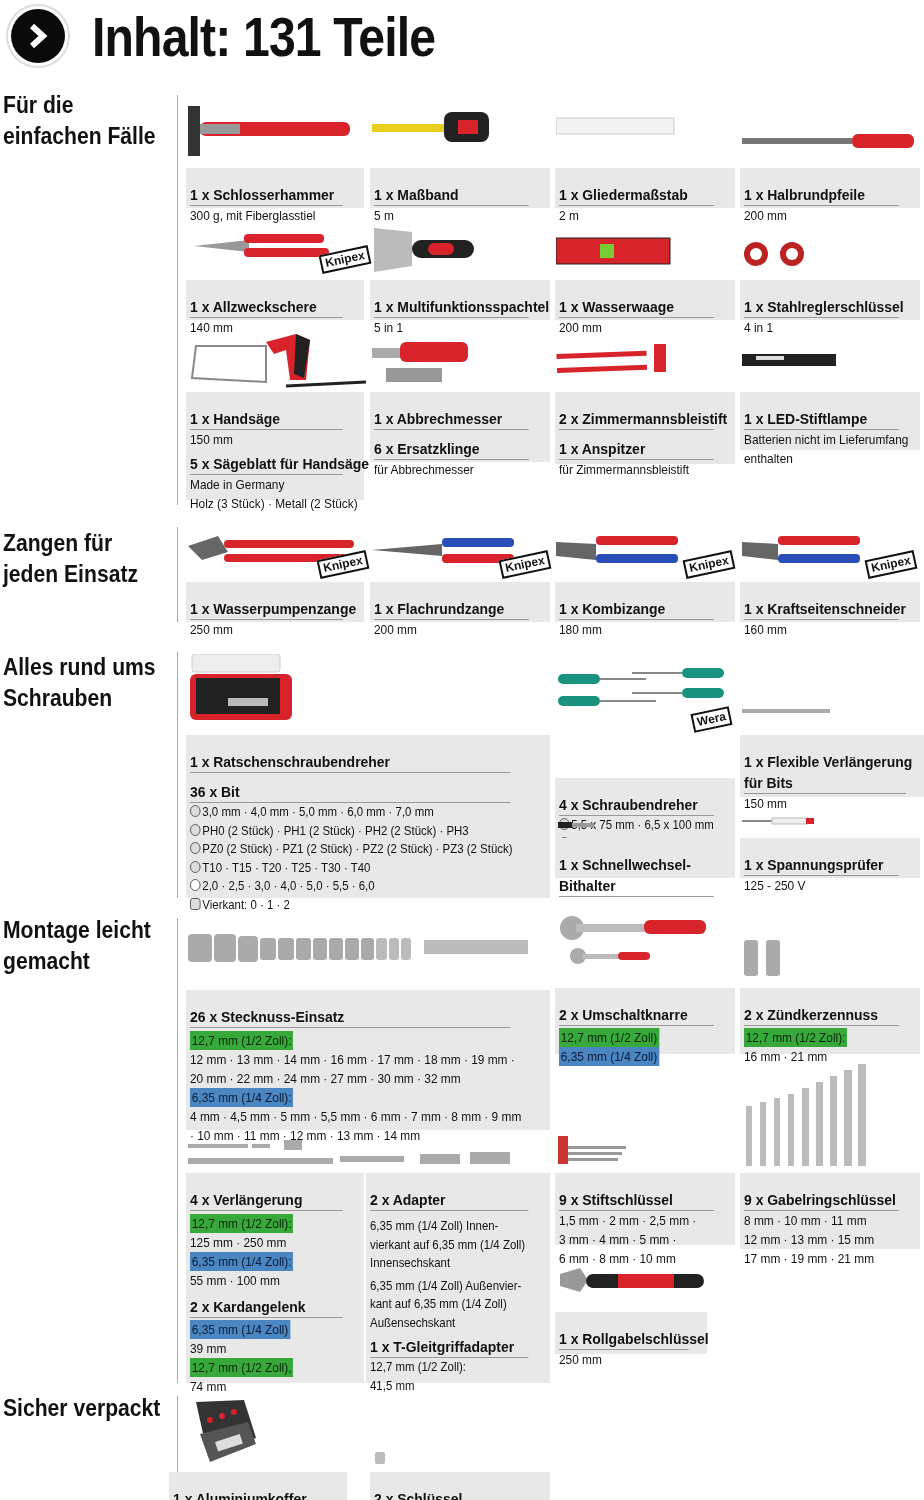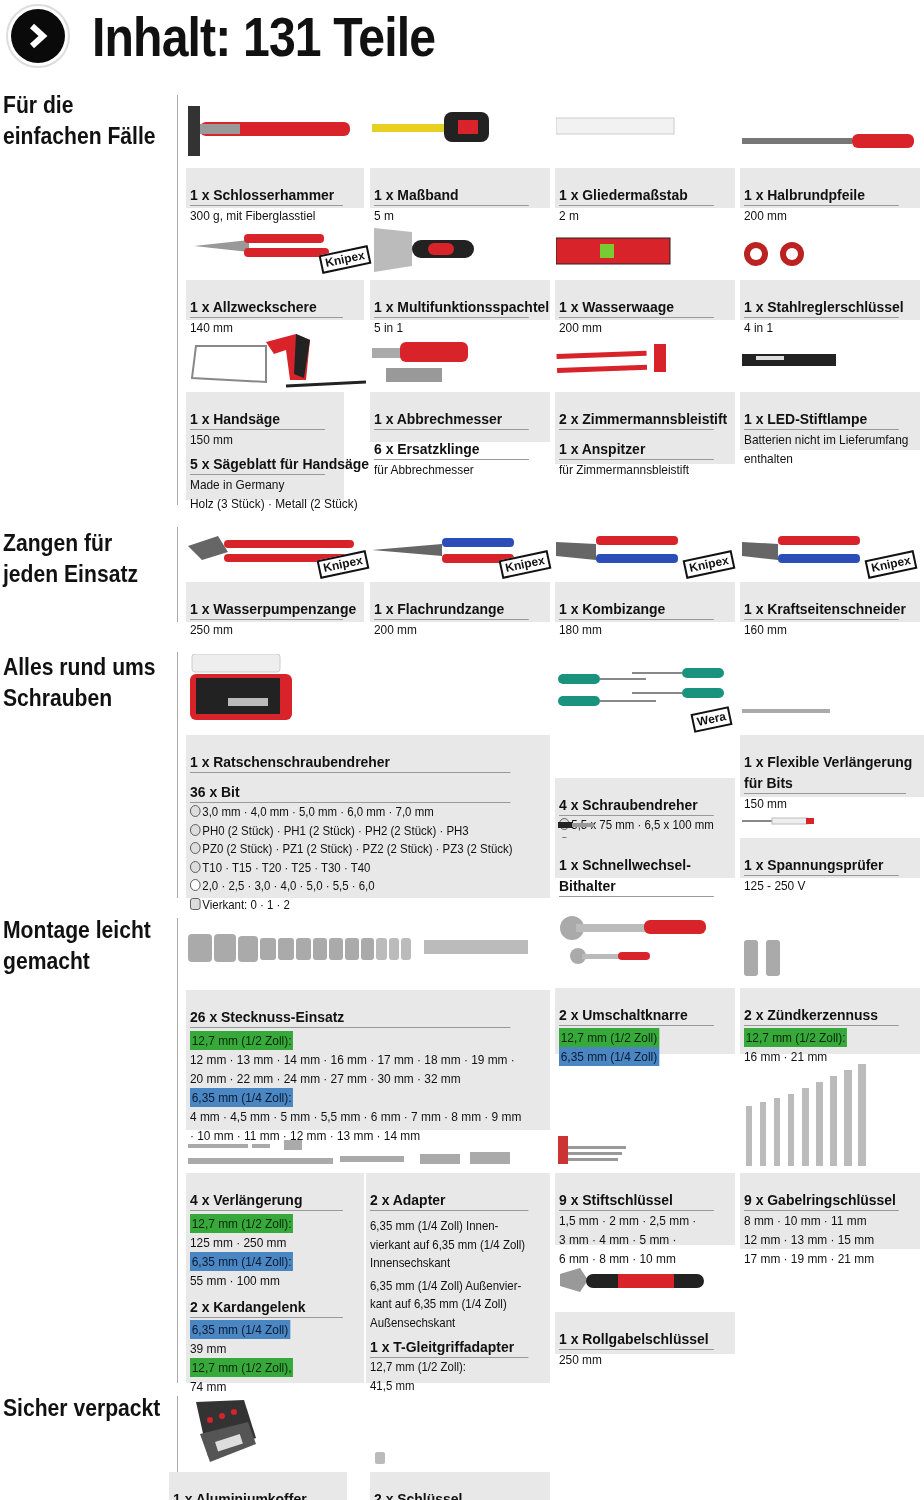--- a/index.html
+++ b/index.html
@@ -128,28 +128,28 @@
 <svg class="img" style="left:556px;top:340px" width="120" height="36">
     <rect x="0" y="14" width="90" height="5" fill="#d8232a" transform="rotate(-2)"></rect>
     <rect x="0" y="28" width="90" height="5" fill="#d8232a" transform="rotate(-2)"></rect>
     <rect x="98" y="4" width="12" height="28" fill="#d8232a"></rect>
   </svg>
 <svg class="img" style="left:742px;top:352px" width="96" height="16">
     <rect x="0" y="2" width="94" height="12" fill="#222"></rect>
     <rect x="14" y="4" width="28" height="4" fill="#ddd"></rect>
   </svg>
 
-<div class="box" style="left:186px;top:392px;width:158px;height:108px">
+<div class="box" style="left:186px;top:392px;width:178px;height:108px">
   <span class="t">1 x Handsäge</span>
   <span class="d">150 mm</span>
   <span class="t" style="margin-top:4px">5 x Sägeblatt für Handsäge</span>
   <span class="d">Made in Germany</span>
   <span class="d">Holz (3 Stück) · Metall (2 Stück)</span>
 </div>
-<div class="box" style="left:370px;top:392px;width:180px;height:50px">
+<div class="box" style="left:370px;top:392px;width:180px;height:70px">
   <span class="t">1 x Abbrechmesser</span>
   <span class="t" style="margin-top:8px">6 x Ersatzklinge</span>
   <span class="d">für Abbrechmesser</span>
 </div>
 <div class="box" style="left:555px;top:392px;width:180px;height:72px">
   <span class="t">2 x Zimmermannsbleistift</span>
   <span class="t" style="margin-top:8px">1 x Anspitzer</span>
   <span class="d">für Zimmermannsbleistift</span>
 </div>
 <div class="box" style="left:740px;top:392px;width:180px;height:58px">
@@ -395,21 +395,21 @@
   <span class="d">12 mm · 13 mm · 15 mm</span>
   <span class="d">17 mm · 19 mm · 21 mm</span>
 </div>
 
 <svg class="img" style="left:558px;top:1262px" width="150" height="38">
     <path d="M2 12 L22 6 L30 18 L22 30 L2 24 Z" fill="#999"></path>
     <rect x="28" y="12" width="118" height="14" rx="7" fill="#222"></rect>
     <rect x="60" y="12" width="56" height="14" fill="#d8232a"></rect>
   </svg>
 
-<div class="box" style="left:555px;top:1312px;width:180px;height:42px">
+<div class="box" style="left:555px;top:1312px;width:152px;height:42px">
   <span class="t">1 x Rollgabelschlüssel</span>
   <span class="d">250 mm</span>
 </div>
 
 <div class="sec-title" style="top:1392px">Sicher verpackt</div>
 <div class="vline" style="top:1396px;height:104px"></div>
 
 <svg class="img" style="left:188px;top:1398px" width="72" height="68">
     <path d="M8 4 L56 2 L68 40 L20 58 Z" fill="#333"></path>
     <path d="M12 36 L60 24 L68 46 L22 64 Z" fill="#555"></path>

